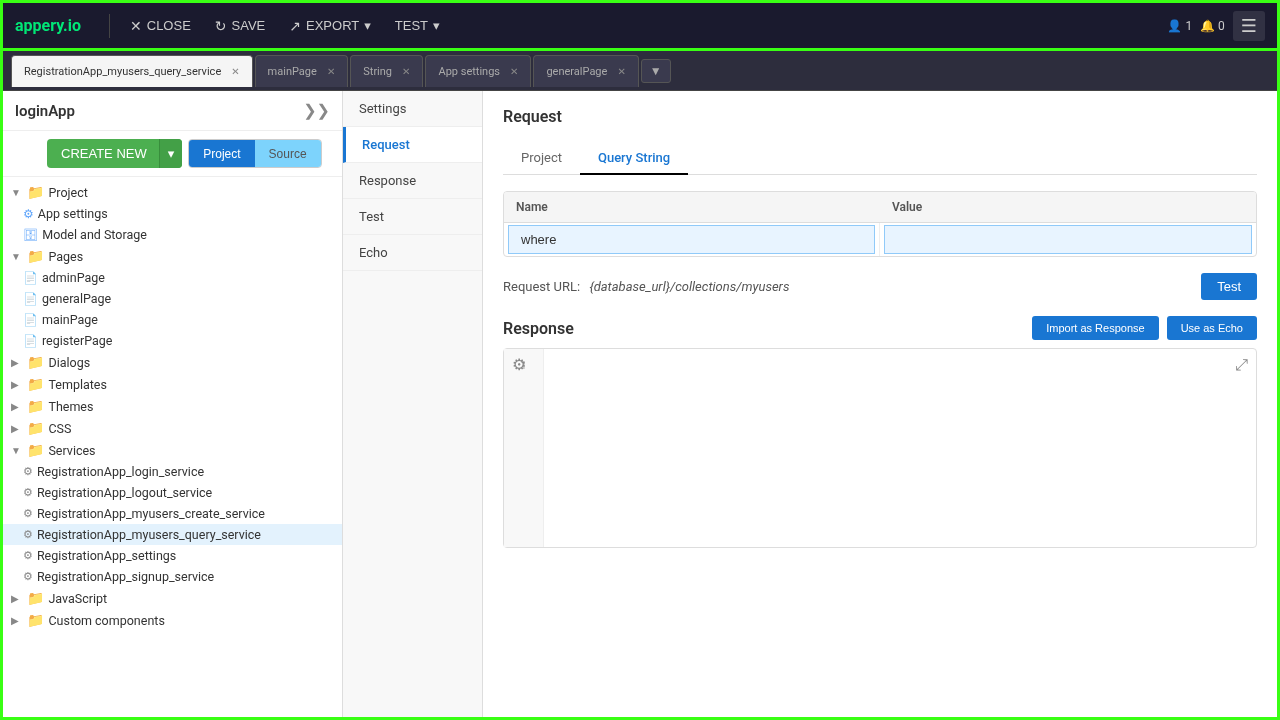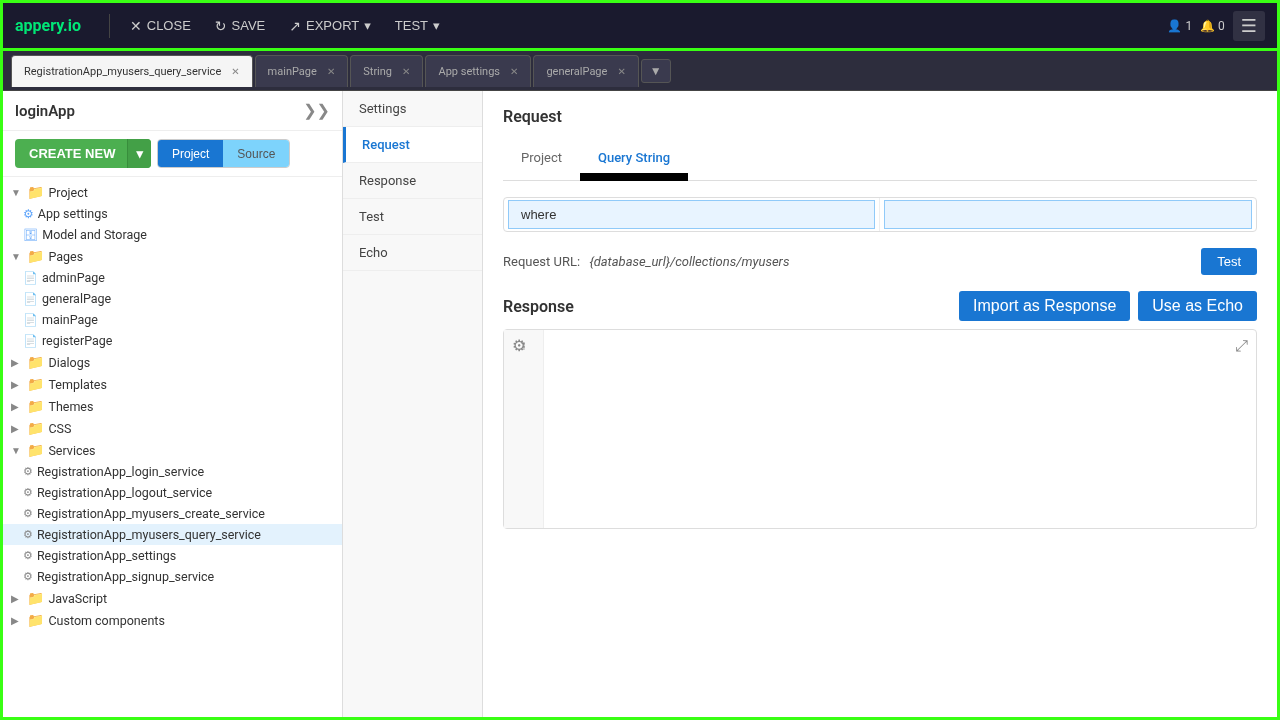--- a/index.html
+++ b/index.html
@@ -55,21 +55,21 @@
       display: flex; align-items: center; justify-content: space-between;
       padding: 10px 12px; border-bottom: 1px solid #eee;
     }
     .sidebar-title { font-size: 15px; font-weight: 600; color: #333; }
     .sidebar-collapse-btn { background: transparent; border: none; cursor: pointer; color: #888; font-size: 16px; }
 
     .sidebar-actions { padding: 8px 12px; display: flex; gap: 6px; border-bottom: 1px solid #eee; }
     .create-new-btn {
       display: flex; align-items: center; gap: 4px;
       background: #4caf50; color: white; border: none; border-radius: 4px;
-      padding: 7px 14px; cursor: pointer; font-size: 13px; font-weight: 700;
+      padding: 7px 14px; cursor: pointer; font-size: 13px; font-weight: 400; margin-left: 32px;
     }
     .create-new-btn .arrow { background: #43a047; padding: 7px 8px; margin: -7px -14px -7px 8px; border-radius: 0 4px 4px 0; border-left: 1px solid #388e3c; }
 
     .view-toggle { display: flex; border-radius: 4px; overflow: hidden; border: 1px solid #ccc; }
     .view-btn { padding: 6px 14px; background: #7dd3fc; border: none; cursor: pointer; font-size: 12px; color: #555; }
     .view-btn.active { background: #1976d2; color: white; }
 
     .sidebar-tree { flex: 1; overflow-y: auto; padding: 4px 0; }
     .tree-item {
       display: flex; align-items: center; padding: 3px 8px;
@@ -97,21 +97,21 @@
     .content-area { flex: 1; background: #fff; overflow-y: auto; padding: 16px 20px; }
 
     .section-title { font-size: 16px; font-weight: 600; color: #333; margin-bottom: 16px; }
 
     
     .inner-tabs { display: flex; gap: 0; border-bottom: 1px solid #ddd; margin-bottom: 16px; }
     .inner-tab {
       padding: 8px 18px; font-size: 13px; color: #666; cursor: pointer;
       border-bottom: 2px solid transparent; margin-bottom: -1px;
     }
-    .inner-tab.active { color: #1976d2; border-bottom: 8px solid #000000; font-weight: 500; }
+    .inner-tab.active { color: #1976d2; border-bottom: 2px solid #000000; font-weight: 500; }
 
     
     .param-table { width: 100%; border: 1px solid #ddd; border-radius: 4px; overflow: hidden; margin-bottom: 16px; }
     .param-table-header { display: grid; grid-template-columns: 1fr 1fr; background: #f5f5f5; border-bottom: 1px solid #ddd; }
     .param-table-header-cell { padding: 8px 12px; font-size: 12px; font-weight: 600; color: #555; }
     .param-table-row { display: grid; grid-template-columns: 1fr 1fr; }
     .param-table-cell { padding: 2px 4px; border-right: 1px solid #eee; }
     .param-table-cell:last-child { border-right: none; }
     .param-input {
       width: 100%; border: none; outline: none; padding: 6px 12px;
@@ -126,21 +126,21 @@
       background: #1976d2; color: white; border: none; border-radius: 3px;
       padding: 6px 16px; cursor: pointer; font-size: 13px;
     }
 
     
     .response-header { display: flex; align-items: center; justify-content: space-between; margin-bottom: 8px; }
     .response-title { font-size: 16px; font-weight: 600; color: #333; }
     .response-actions { display: flex; gap: 8px; }
     .response-btn {
       padding: 6px 14px; border: none; border-radius: 3px;
-      font-size: 16px; cursor: pointer;
+      font-size: 11px; cursor: pointer;
     }
     .import-btn { background: #1976d2; color: white; }
     .echo-btn { background: #1976d2; color: white; }
 
     .response-editor {
       border: 1px solid #ddd; border-radius: 4px; min-height: 200px;
       background: #fff; display: flex; position: relative;
     }
     .editor-gutter { width: 40px; background: #f8f8f8; border-right: 1px solid #eee; padding: 8px 0; }
     .line-number { text-align: center; font-size: 11px; color: #aaa; padding: 2px 0; }
@@ -372,20 +372,24 @@
       <div class="inner-tabs">
         <div class="inner-tab">
           <span>Project</span>
         </div>
         <div class="inner-tab active">
           <span>Query String</span>
         </div>
       </div>
 
       <div class="param-table">
+        <div class="param-table-header">
+          <div class="param-table-header-cell">Name</div>
+          <div class="param-table-header-cell">Value</div>
+        </div>
         <div class="param-table-row">
           <div class="param-table-cell">
             <input class="param-input" type="text" value="where" style="">
           </div>
           <div class="param-table-cell">
             <input class="param-input" type="text" value="" style="">
           </div>
         </div>
       </div>
 

